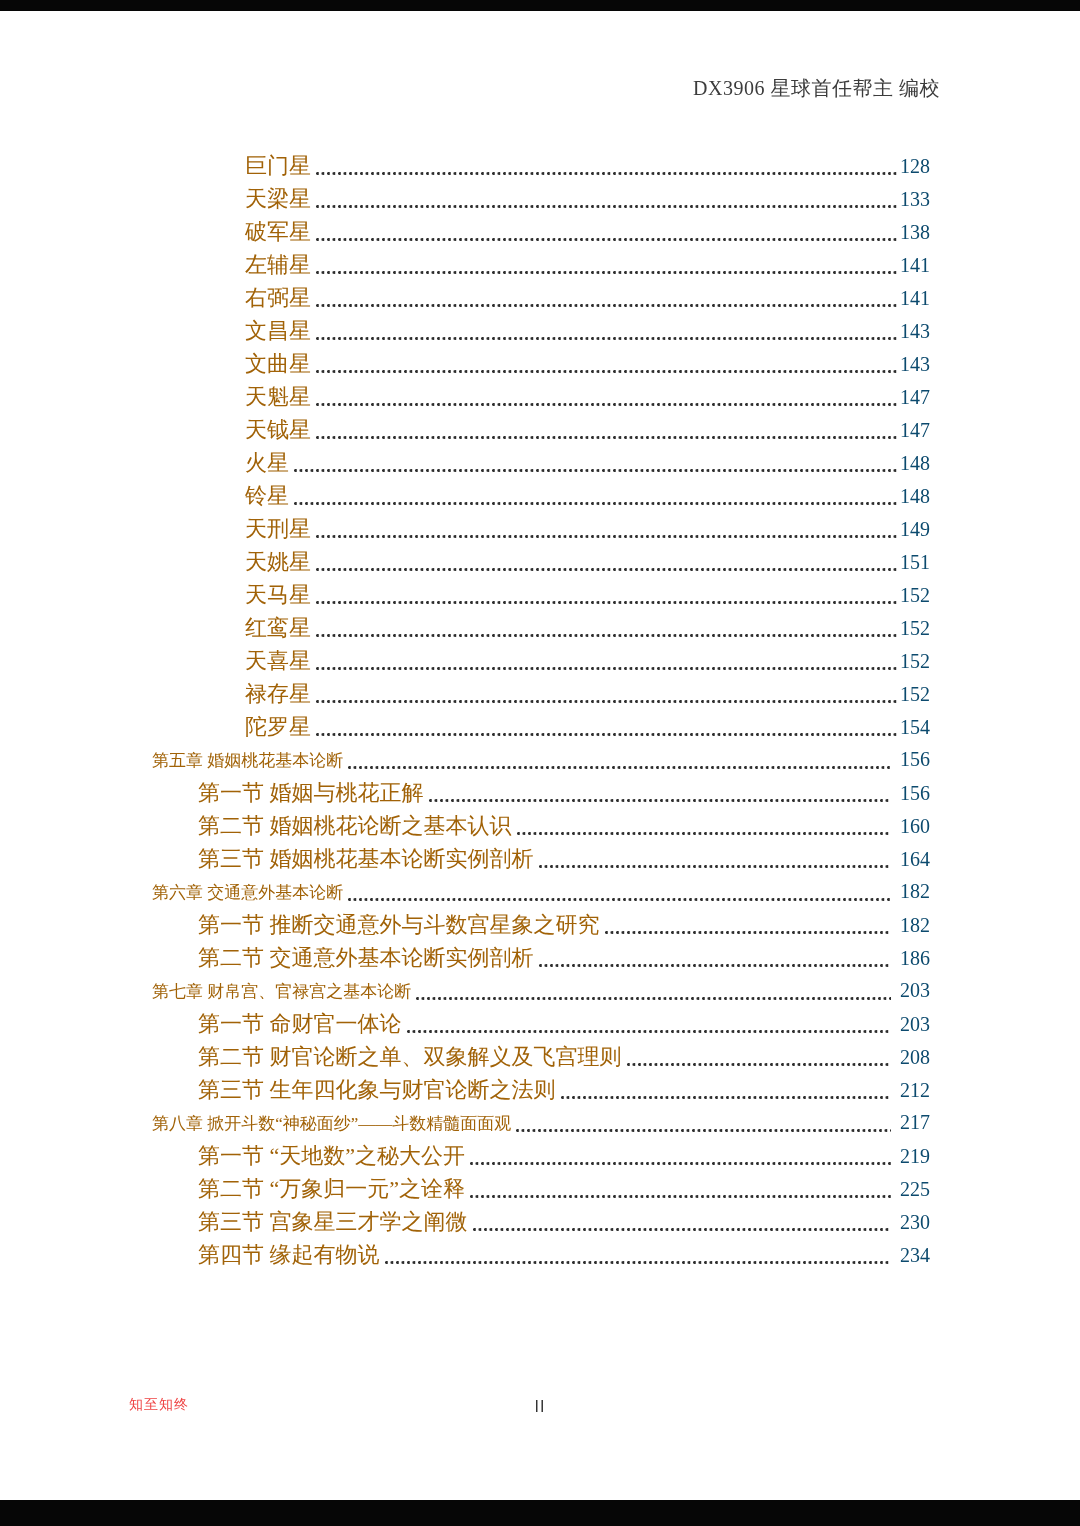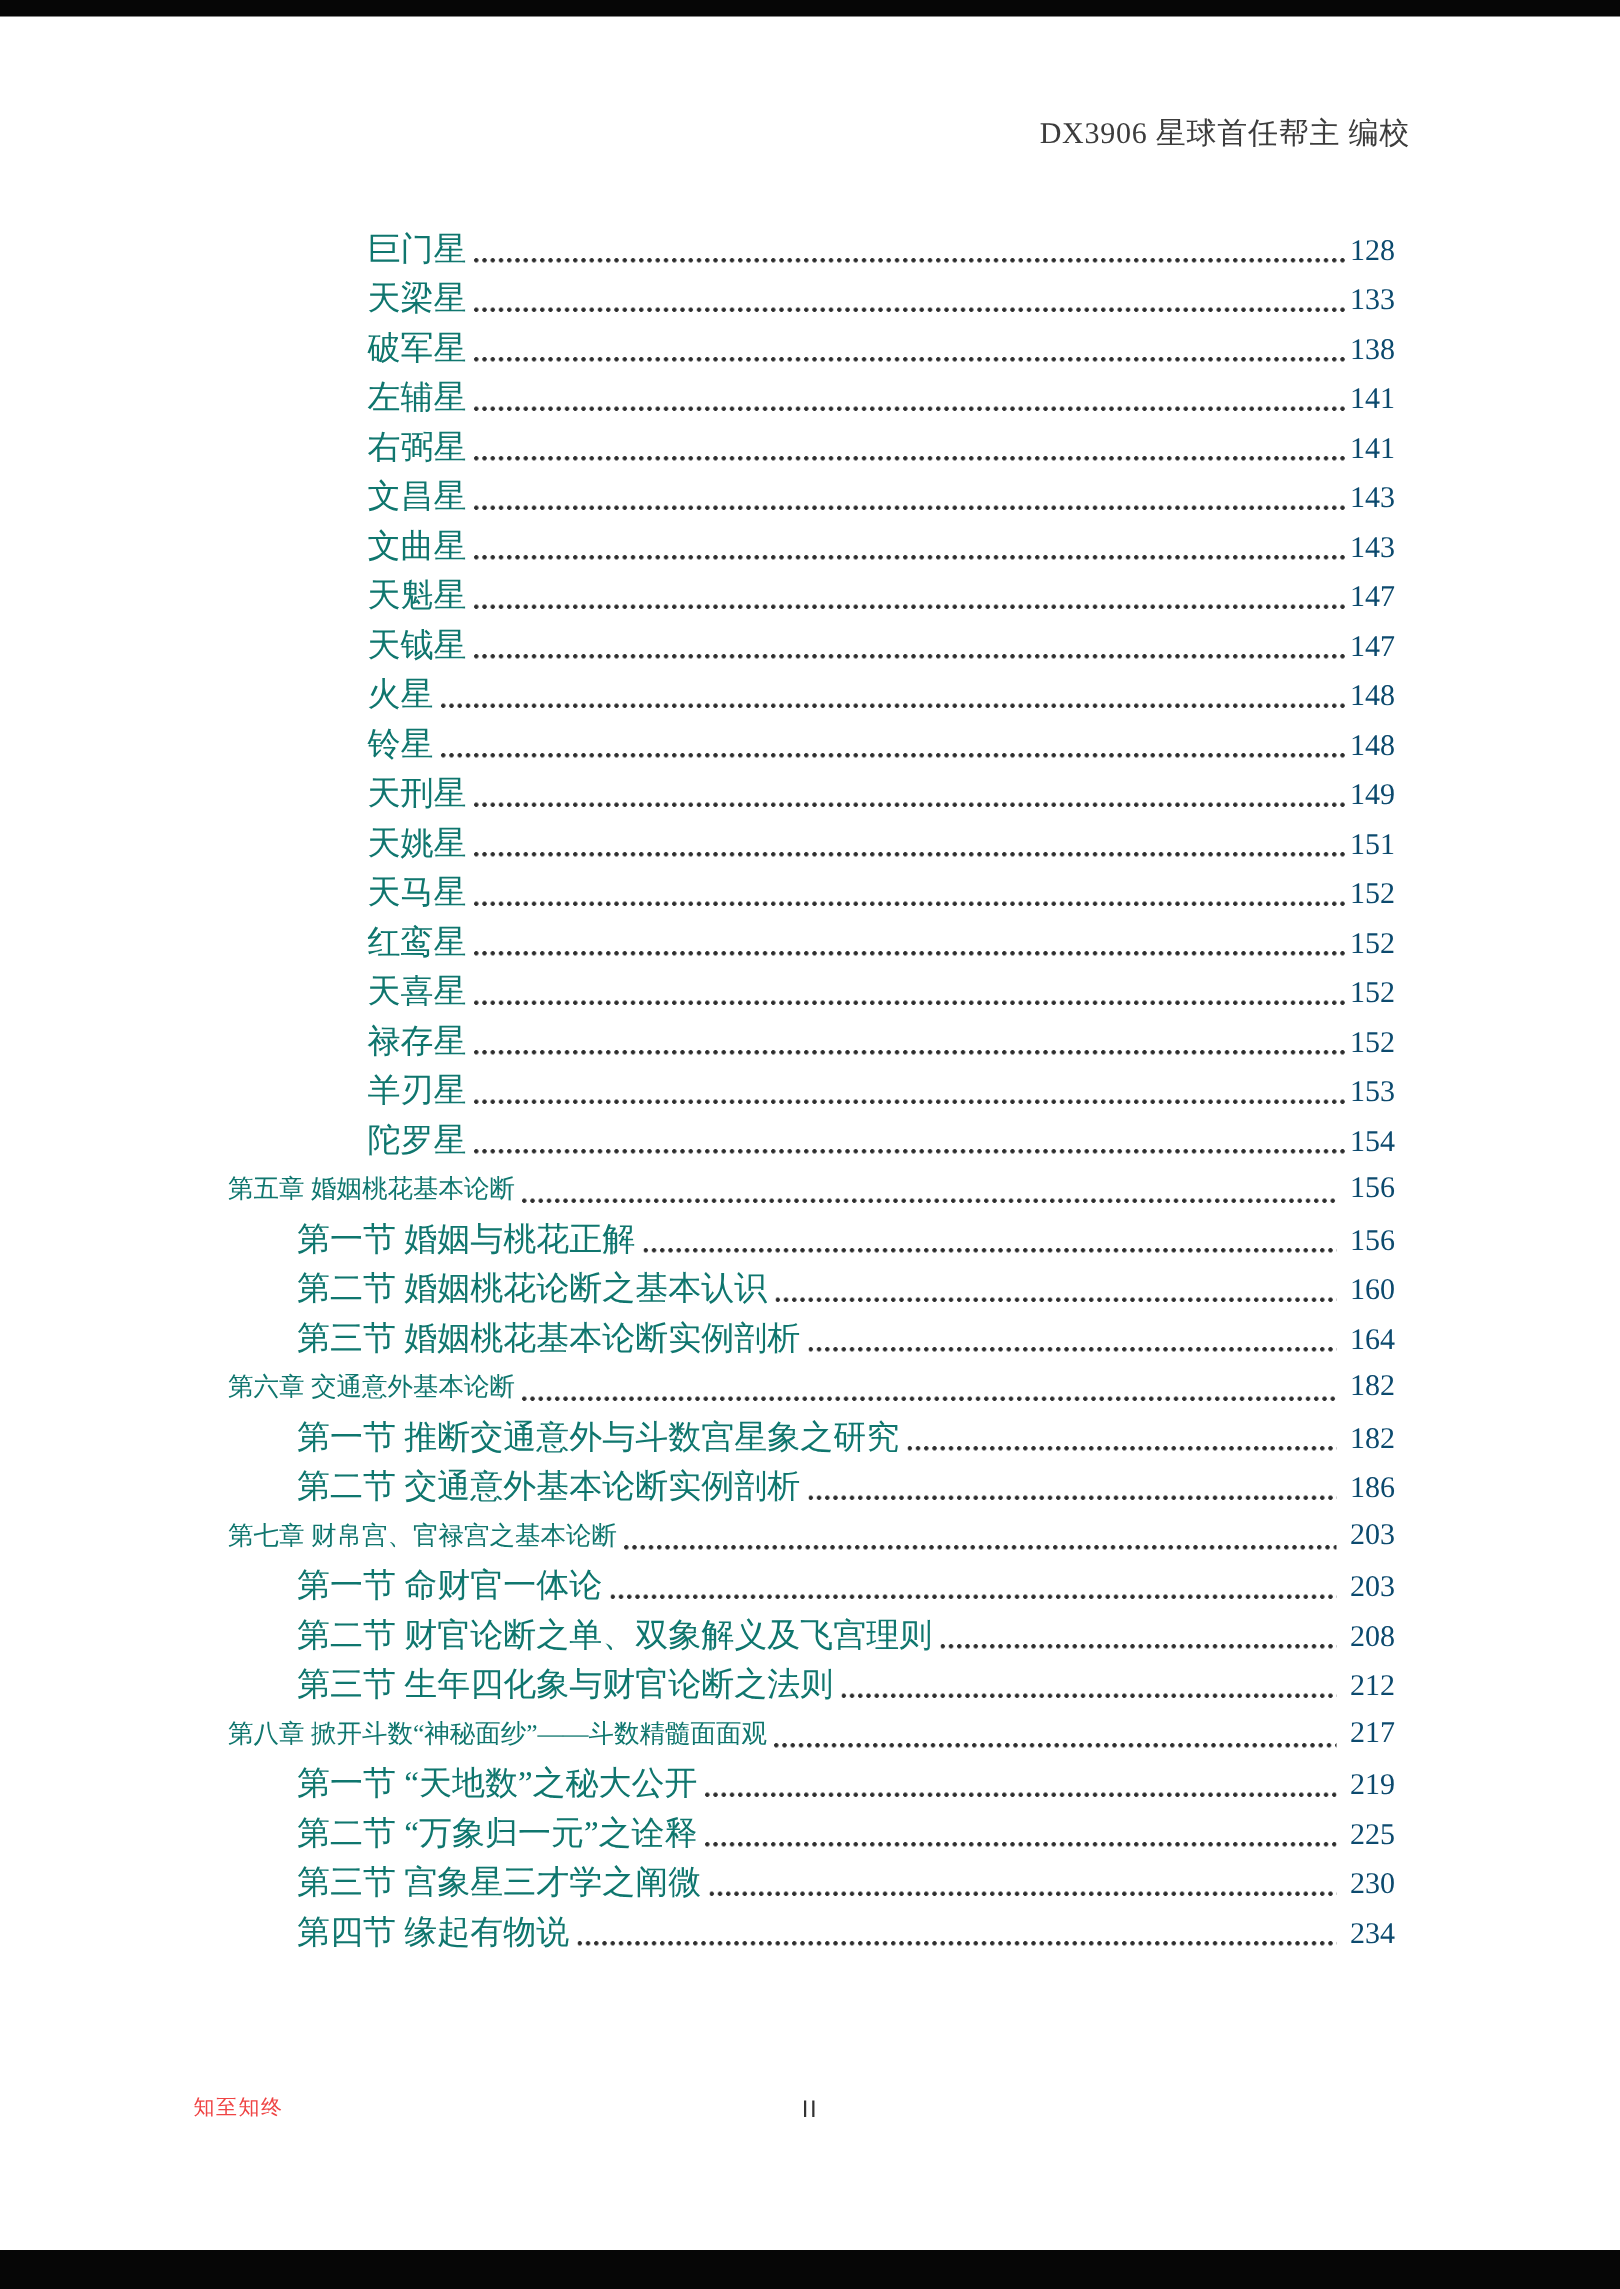--- a/index.html
+++ b/index.html
@@ -40,21 +40,21 @@
   .toc-row {
     display: flex;
     align-items: baseline;
     height: 33px;
     line-height: 33px;
     cursor: pointer;
   }
   .toc-title {
     white-space: nowrap;
     font-size: 22px;
-    color: #0f766e;
+    color: #a16207;
     text-align: right;
   }
   .level-chapter .toc-title { font-size: 17px; }
   .level-section { padding-left: 46px; }
   .level-star    { padding-left: 93px; }
 
   .leader {
     flex: 1;
     align-self: stretch;
     position: relative;
@@ -186,25 +186,20 @@
     <span class="toc-title">天喜星</span>
     <span class="leader"></span>
     <span class="toc-page">152</span>
   </div>
       <div class="toc-row level-star">
     <span class="toc-title">禄存星</span>
     <span class="leader"></span>
     <span class="toc-page">152</span>
   </div>
       <div class="toc-row level-star">
-    <span class="toc-title">羊刃星</span>
-    <span class="leader"></span>
-    <span class="toc-page">153</span>
-  </div>
-      <div class="toc-row level-star">
     <span class="toc-title">陀罗星</span>
     <span class="leader"></span>
     <span class="toc-page">154</span>
   </div>
       <div class="toc-row level-chapter">
     <span class="toc-title">第五章 婚姻桃花基本论断</span>
     <span class="leader"></span>
     <span class="toc-page">156</span>
   </div>
       <div class="toc-row level-section">

